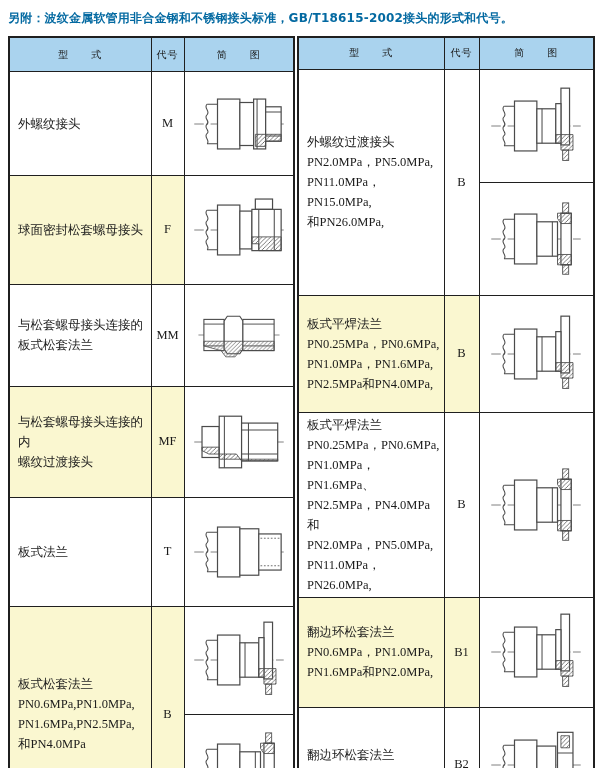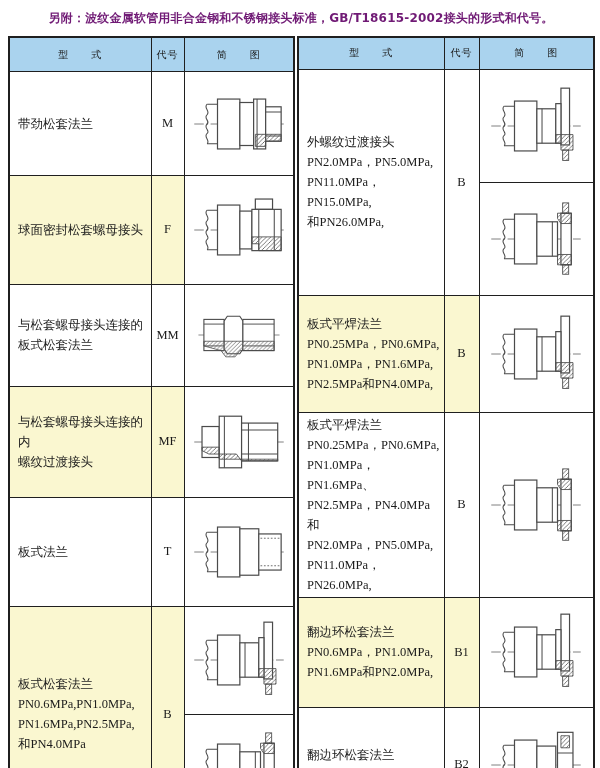--- a/index.html
+++ b/index.html
@@ -5,21 +5,21 @@
   :root{
     --header-bg:#aad3ee; --highlight-bg:#faf7d0; --border:#1f1f1f;
     --line:#4a4a4a; --text:#1a1a1a;
   }
   *{box-sizing:border-box; margin:0; padding:0;}
   html,body{width:600px; height:768px; background:#ffffff; overflow:hidden;}
   body{font-family:"Liberation Serif","DejaVu Serif",serif; color:var(--text);}
   .title{
     font-family:"DejaVu Sans","Liberation Sans",sans-serif;
     font-weight:bold; font-size:12px; letter-spacing:0.2px;
-    padding:10px 6px 9px 8px; color:#701a75;text-align:center;
+    padding:10px 6px 9px 8px; color:#0369a1;
   }
   .tables{display:flex; gap:2px; margin-left:8px;}
   table.jt{
     border-collapse:collapse; table-layout:fixed;
     border:2px solid var(--border); background:#fff;
   }
   table.jt td{
     border:1px solid var(--border); vertical-align:middle;
     font-size:12.5px; overflow:hidden;
   }
@@ -136,21 +136,21 @@
         <col style="width:33px">
         <col>
       </colgroup>
     <tbody>
     <tr class="hdr">
       <td>型　　式</td>
       <td>代号</td>
       <td>简　　图</td>
     </tr>
     <tr style="height:96px">
-      <td class="c-type">带劲松套法兰</td>
+      <td class="c-type">外螺纹接头</td>
       <td class="c-code">M</td>
       <td class="c-diag">
         <svg class="dg" viewBox="0 0 110 100">
               <line class="cl" x1="3" y1="50" x2="107" y2="50"></line>
               <use href="#d-thread"></use>
             </svg>
       </td>
     </tr>
     <tr style="height:100px" class="hl">
       <td class="c-type">球面密封松套螺母接头</td>

